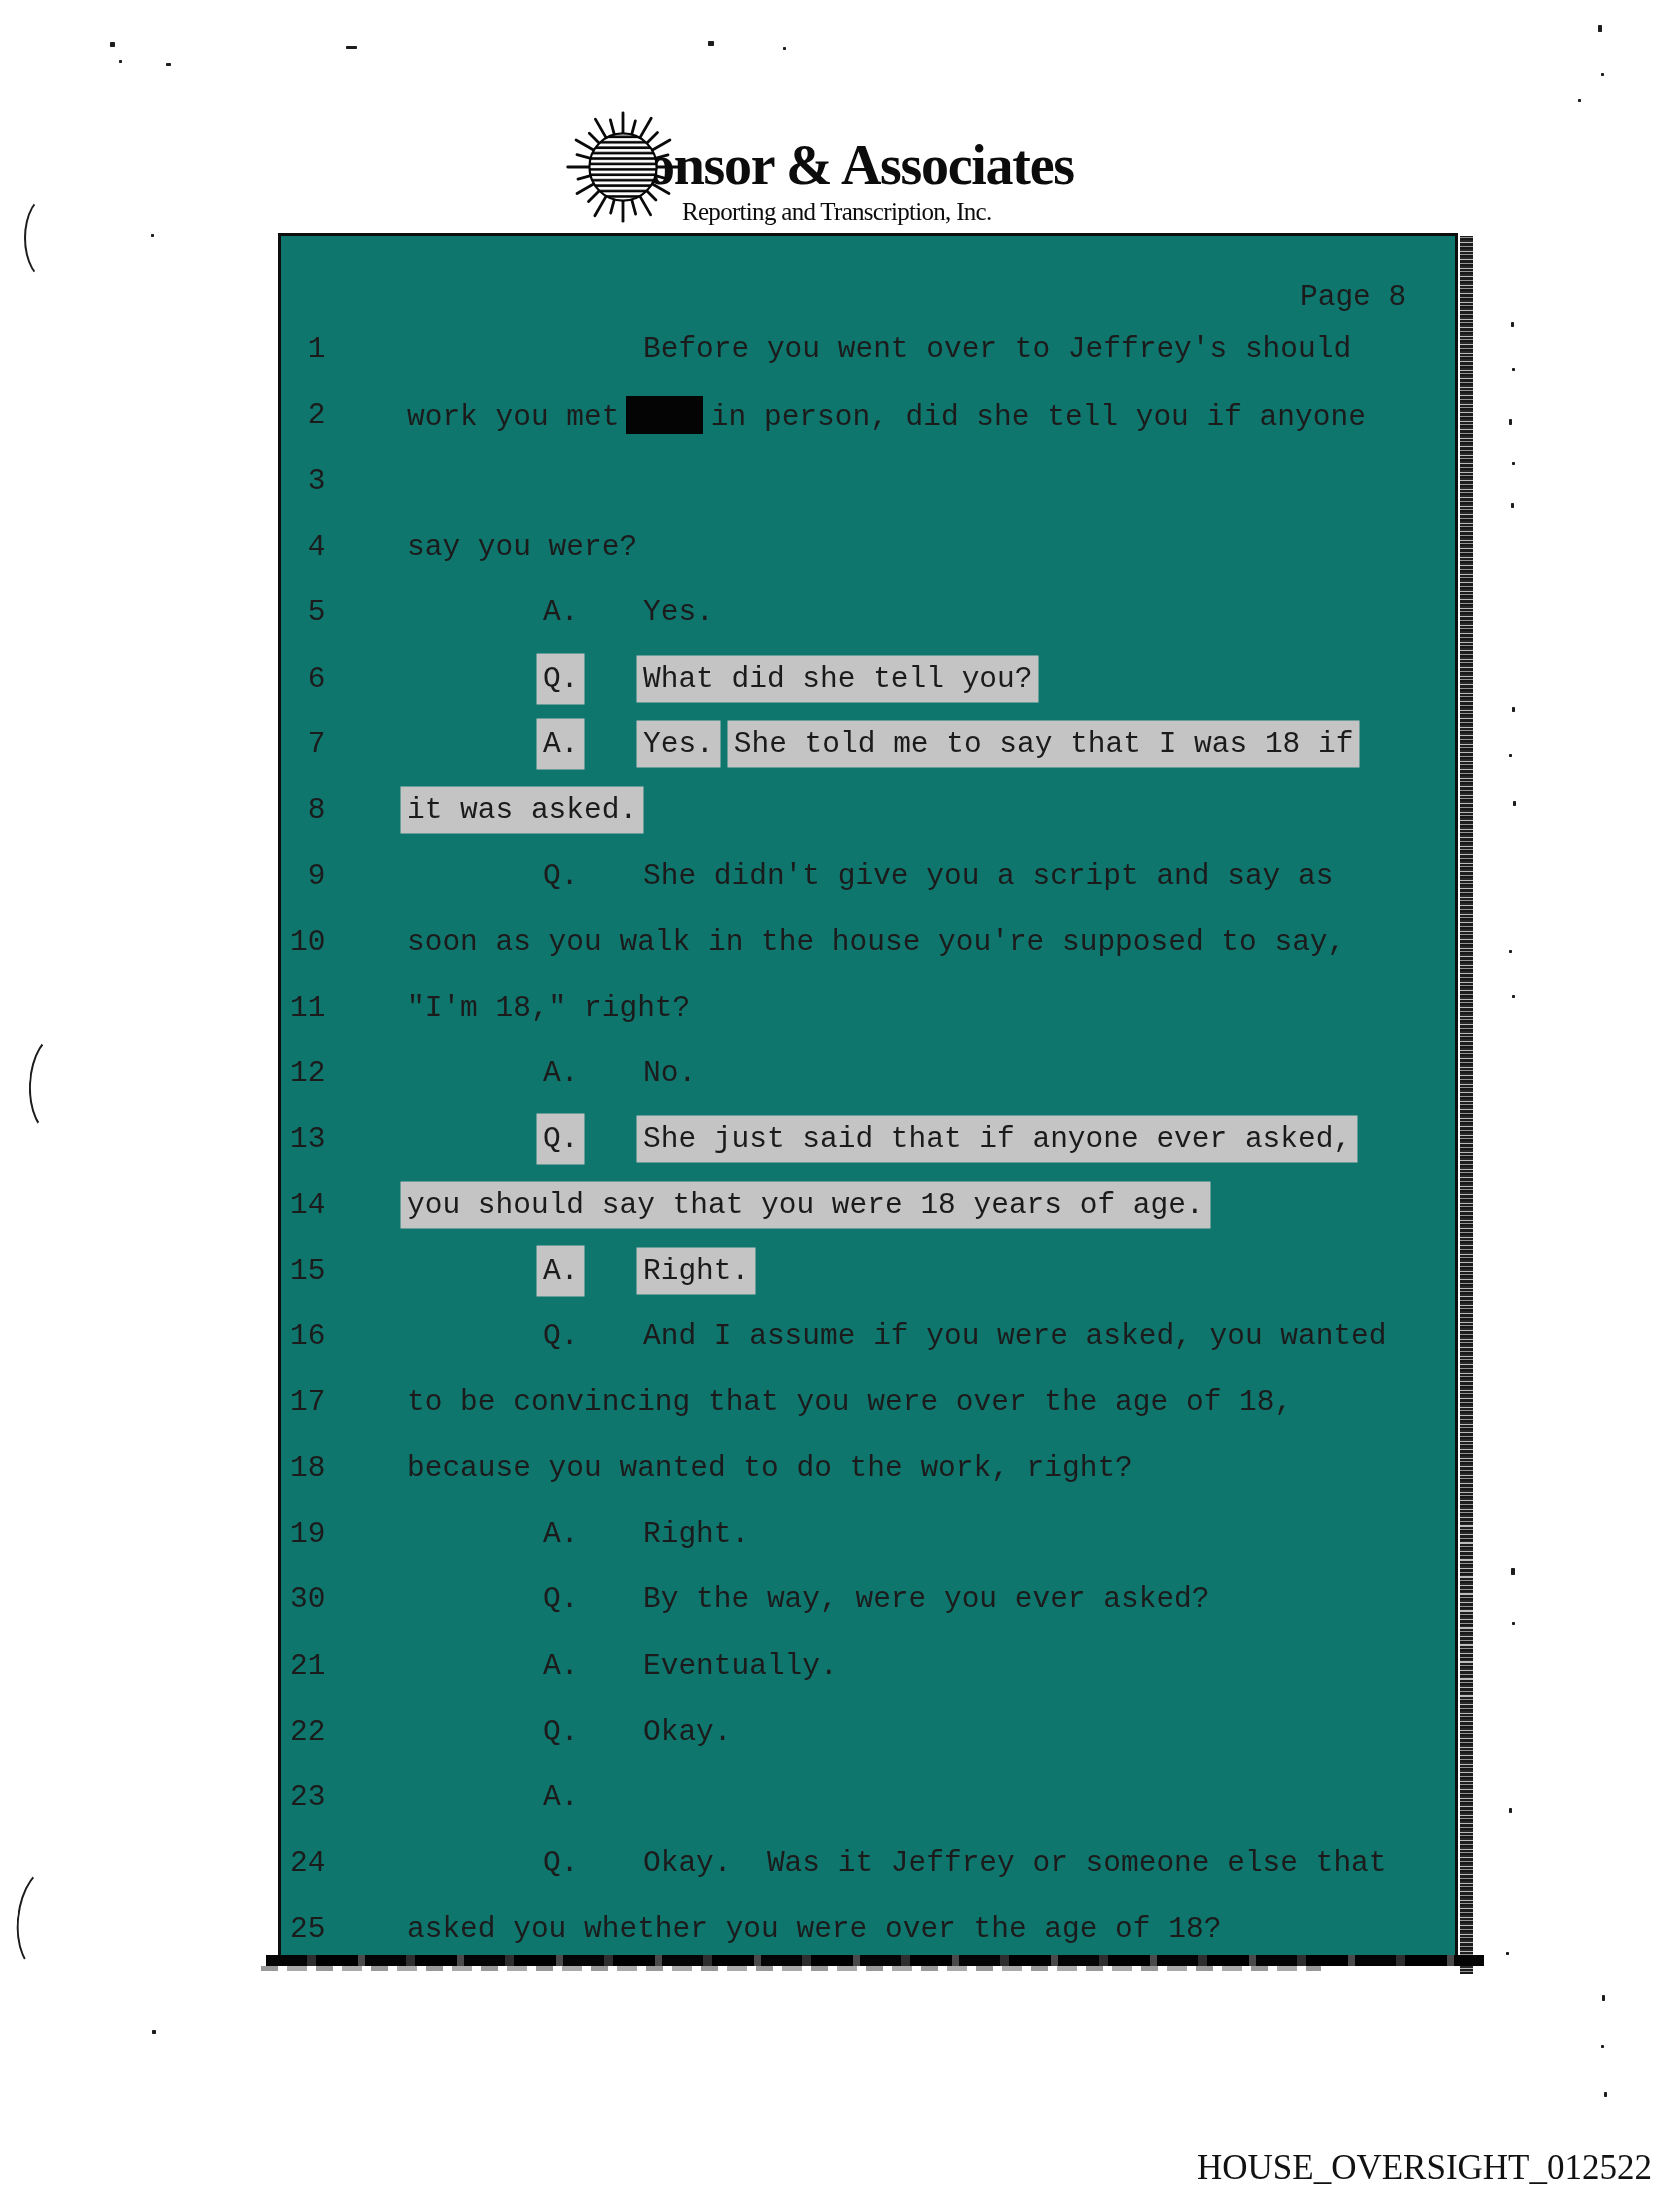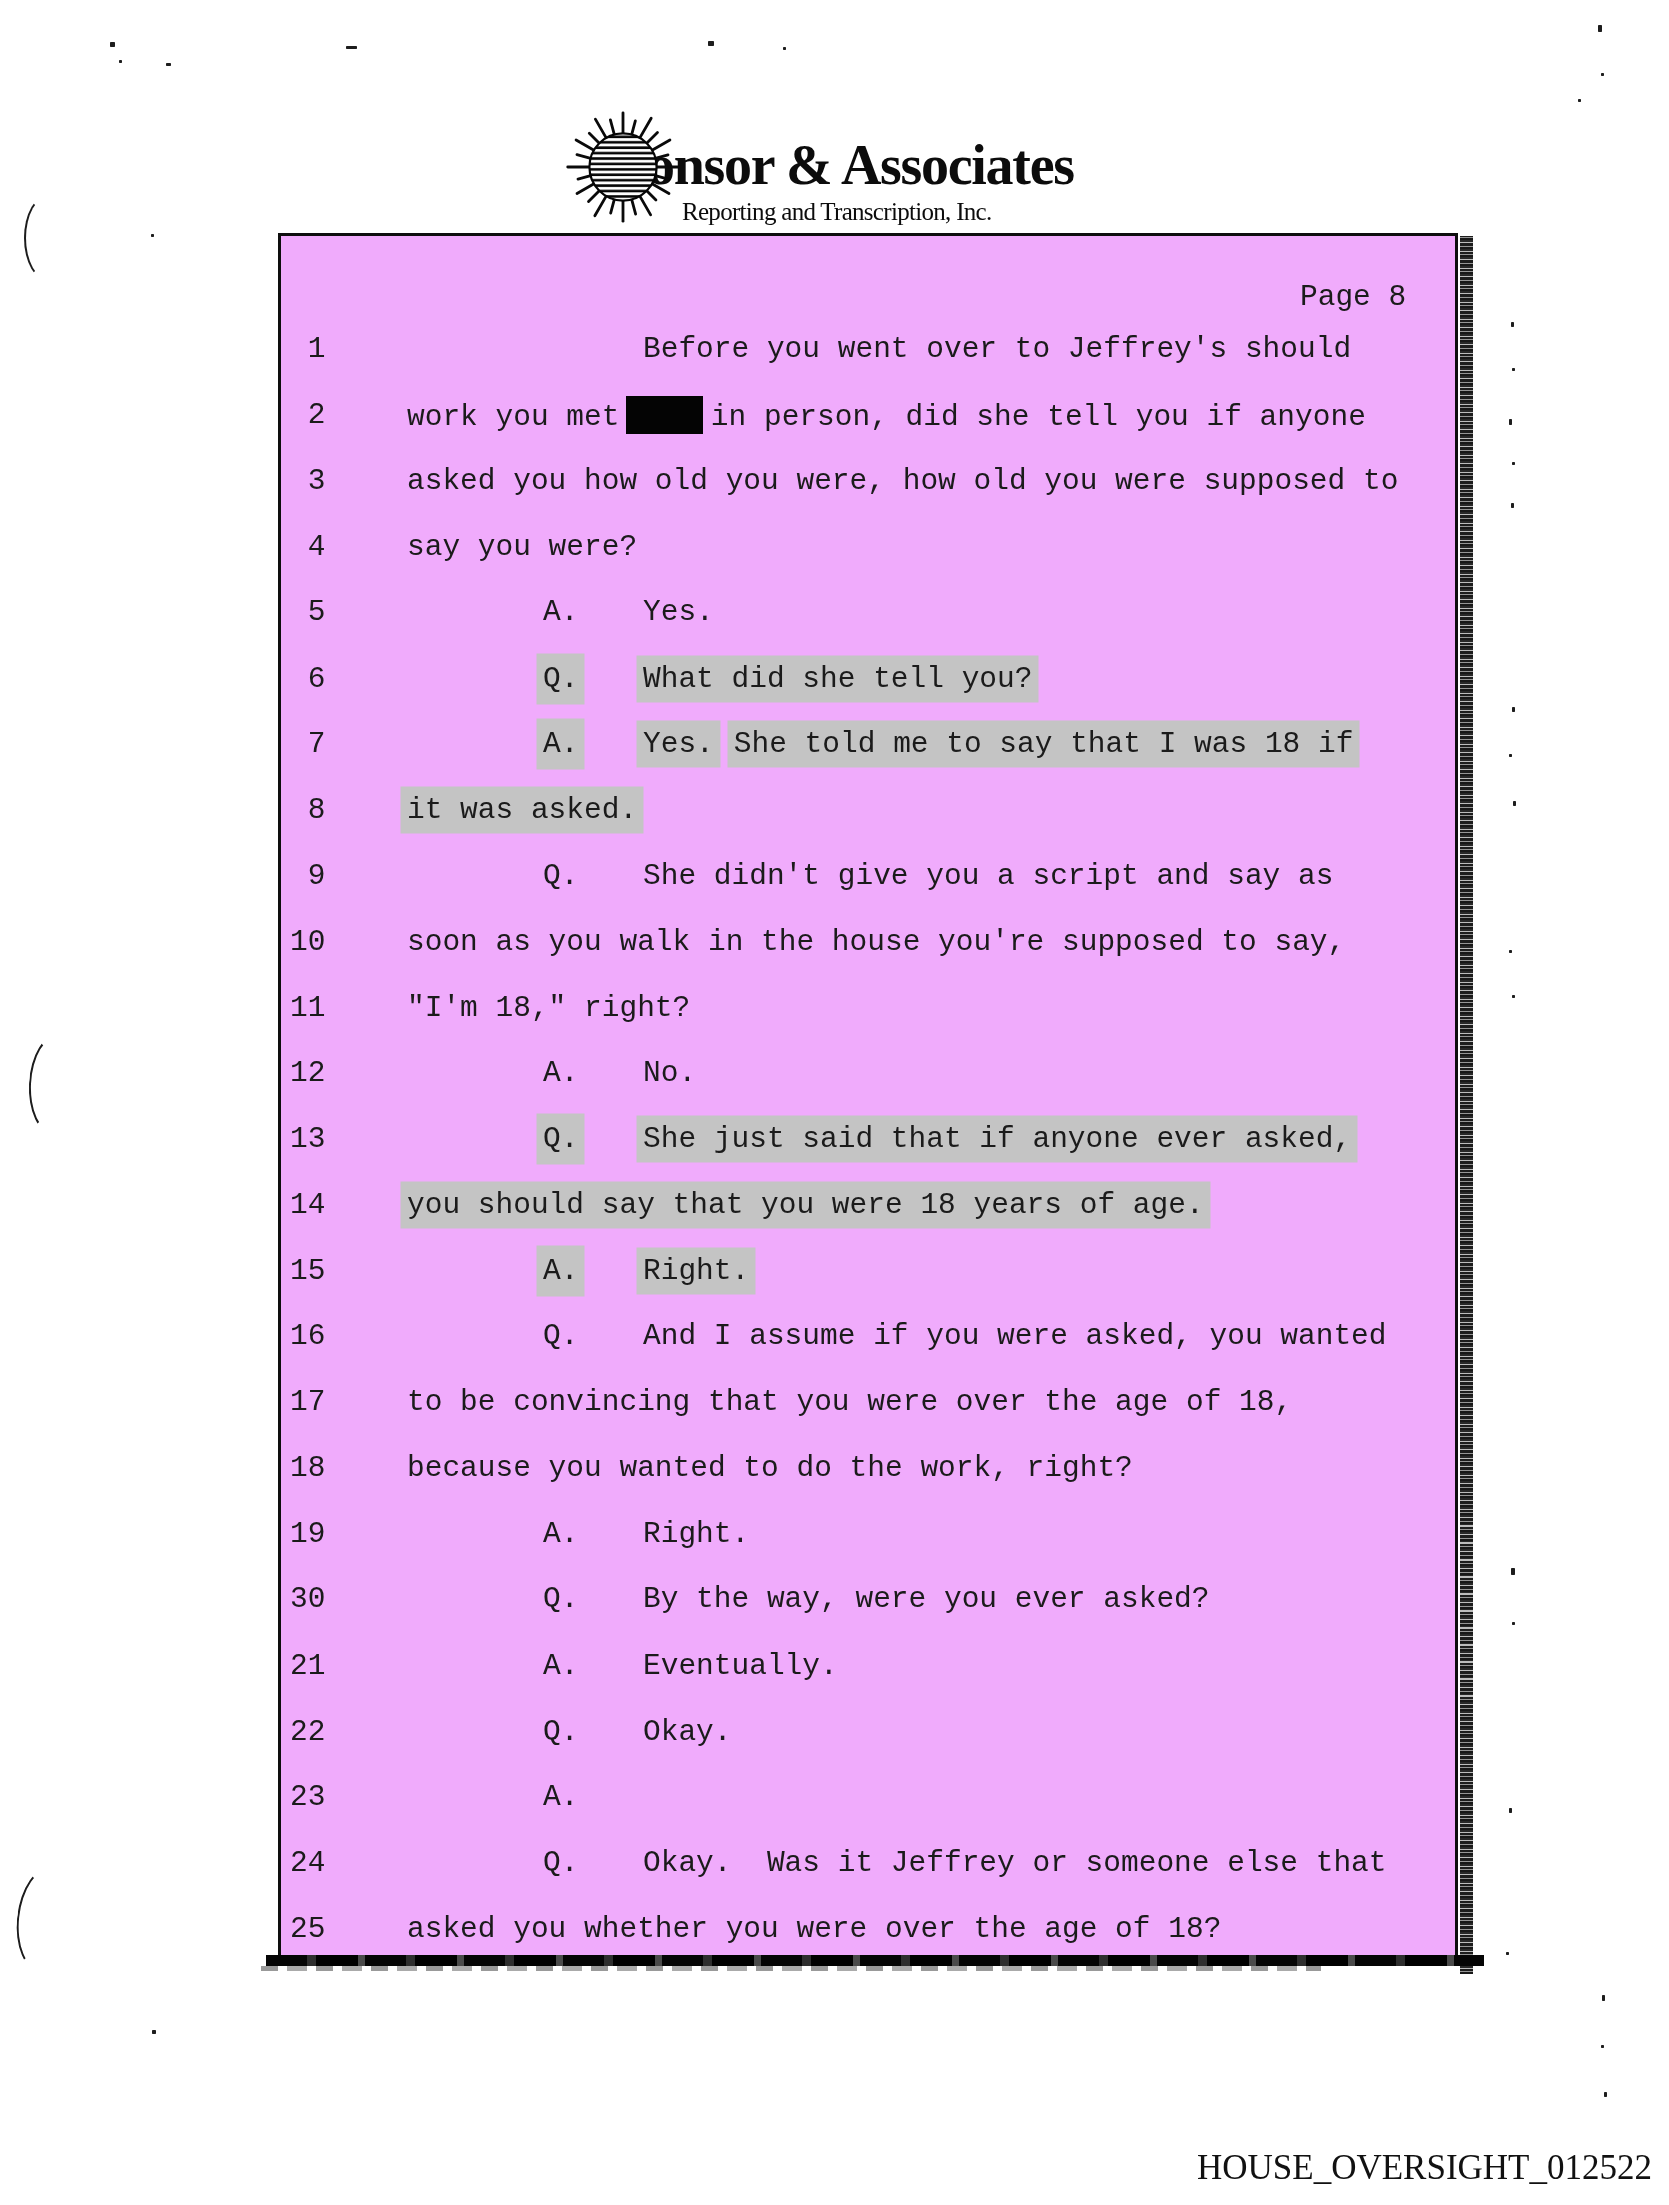--- a/index.html
+++ b/index.html
@@ -23,21 +23,21 @@
     font-weight:normal;font-size:25px;line-height:1;
     letter-spacing:-0.7px;color:#0c0c0c;z-index:1;white-space:pre;
   }
   .sun{position:absolute;left:558px;top:102px;width:130px;height:130px;z-index:2;}
   
   .doc-box{
     position:absolute;left:278px;top:233px;
     width:1180px;height:1725px;
     box-sizing:border-box;
     border:3.3px solid #0e0e0e;
-    background:#f0abfc;
+    background:#0f766e;
   }
   .binding-edge{
     position:absolute;left:1460px;top:236px;width:13px;height:1738px;
     background-image:
       repeating-linear-gradient(0deg,#000 0 2px,#8a8a8a 2px 2.6px,#050505 2.6px 5.2px,#b5b5b5 5.2px 6.5px,#111 6.5px 8.5px),
       repeating-linear-gradient(90deg,rgba(255,255,255,.25) 0 1.3px,transparent 1.3px 3.3px);
     opacity:.9;
   }
   .bottom-smudge{
     position:absolute;left:266px;top:1955px;width:1218px;height:10.5px;
@@ -131,21 +131,20 @@
     <span class="txt">Before you went over to Jeffrey's should</span>
   </div>
 
   <div class="line" style="top:160px">
     <span class="num">2</span>
     <span class="cont"><span>work you met</span><span class="redact"></span><span>in person, did she tell you if anyone</span></span>
   </div>
 
   <div class="line" style="top:226px">
     <span class="num">3</span>
-    <span class="cont">asked you how old you were, how old you were supposed to</span>
   </div>
 
   <div class="line" style="top:292px">
     <span class="num">4</span>
     <span class="cont">say you were?</span>
   </div>
 
   <div class="line" style="top:357px">
     <span class="num">5</span>
     <span class="lab">A.</span>

